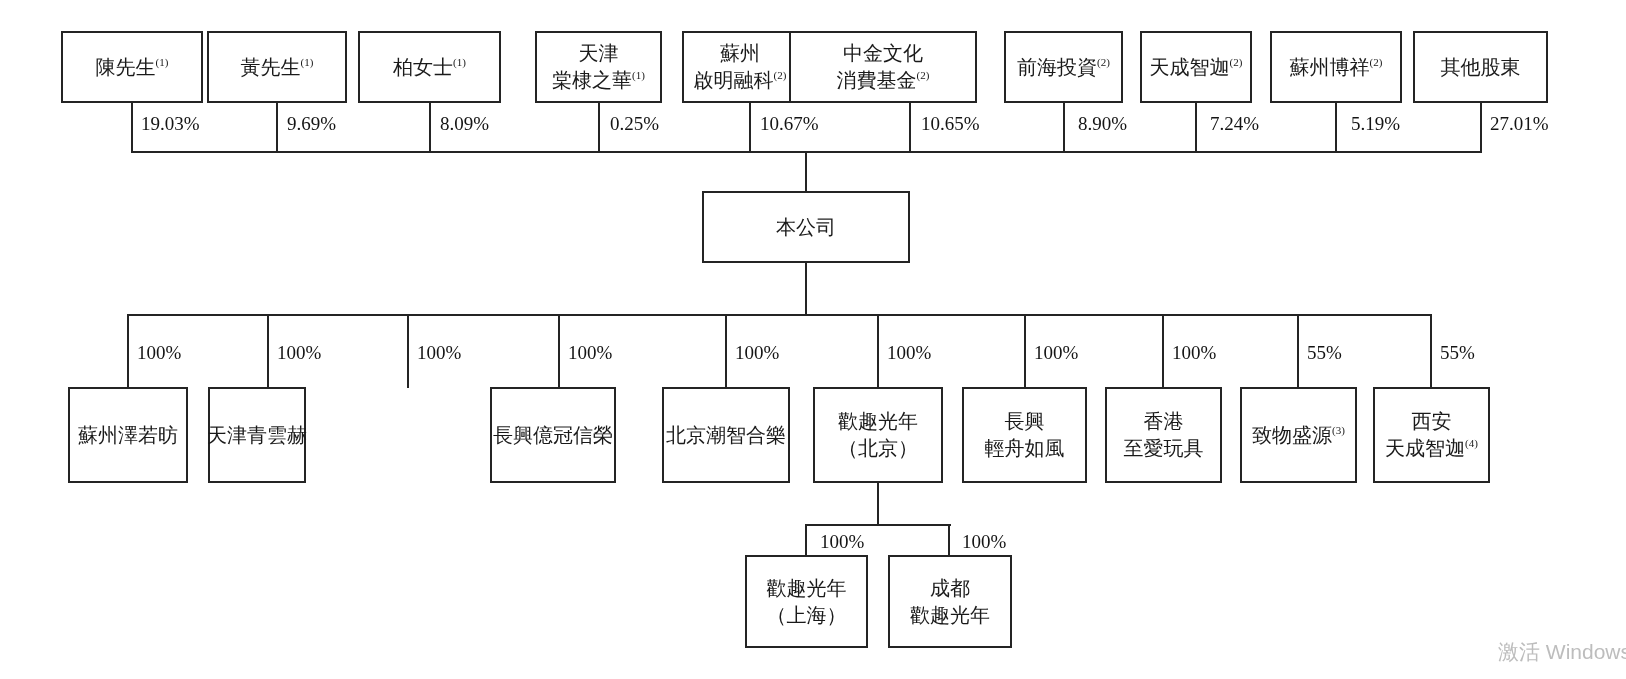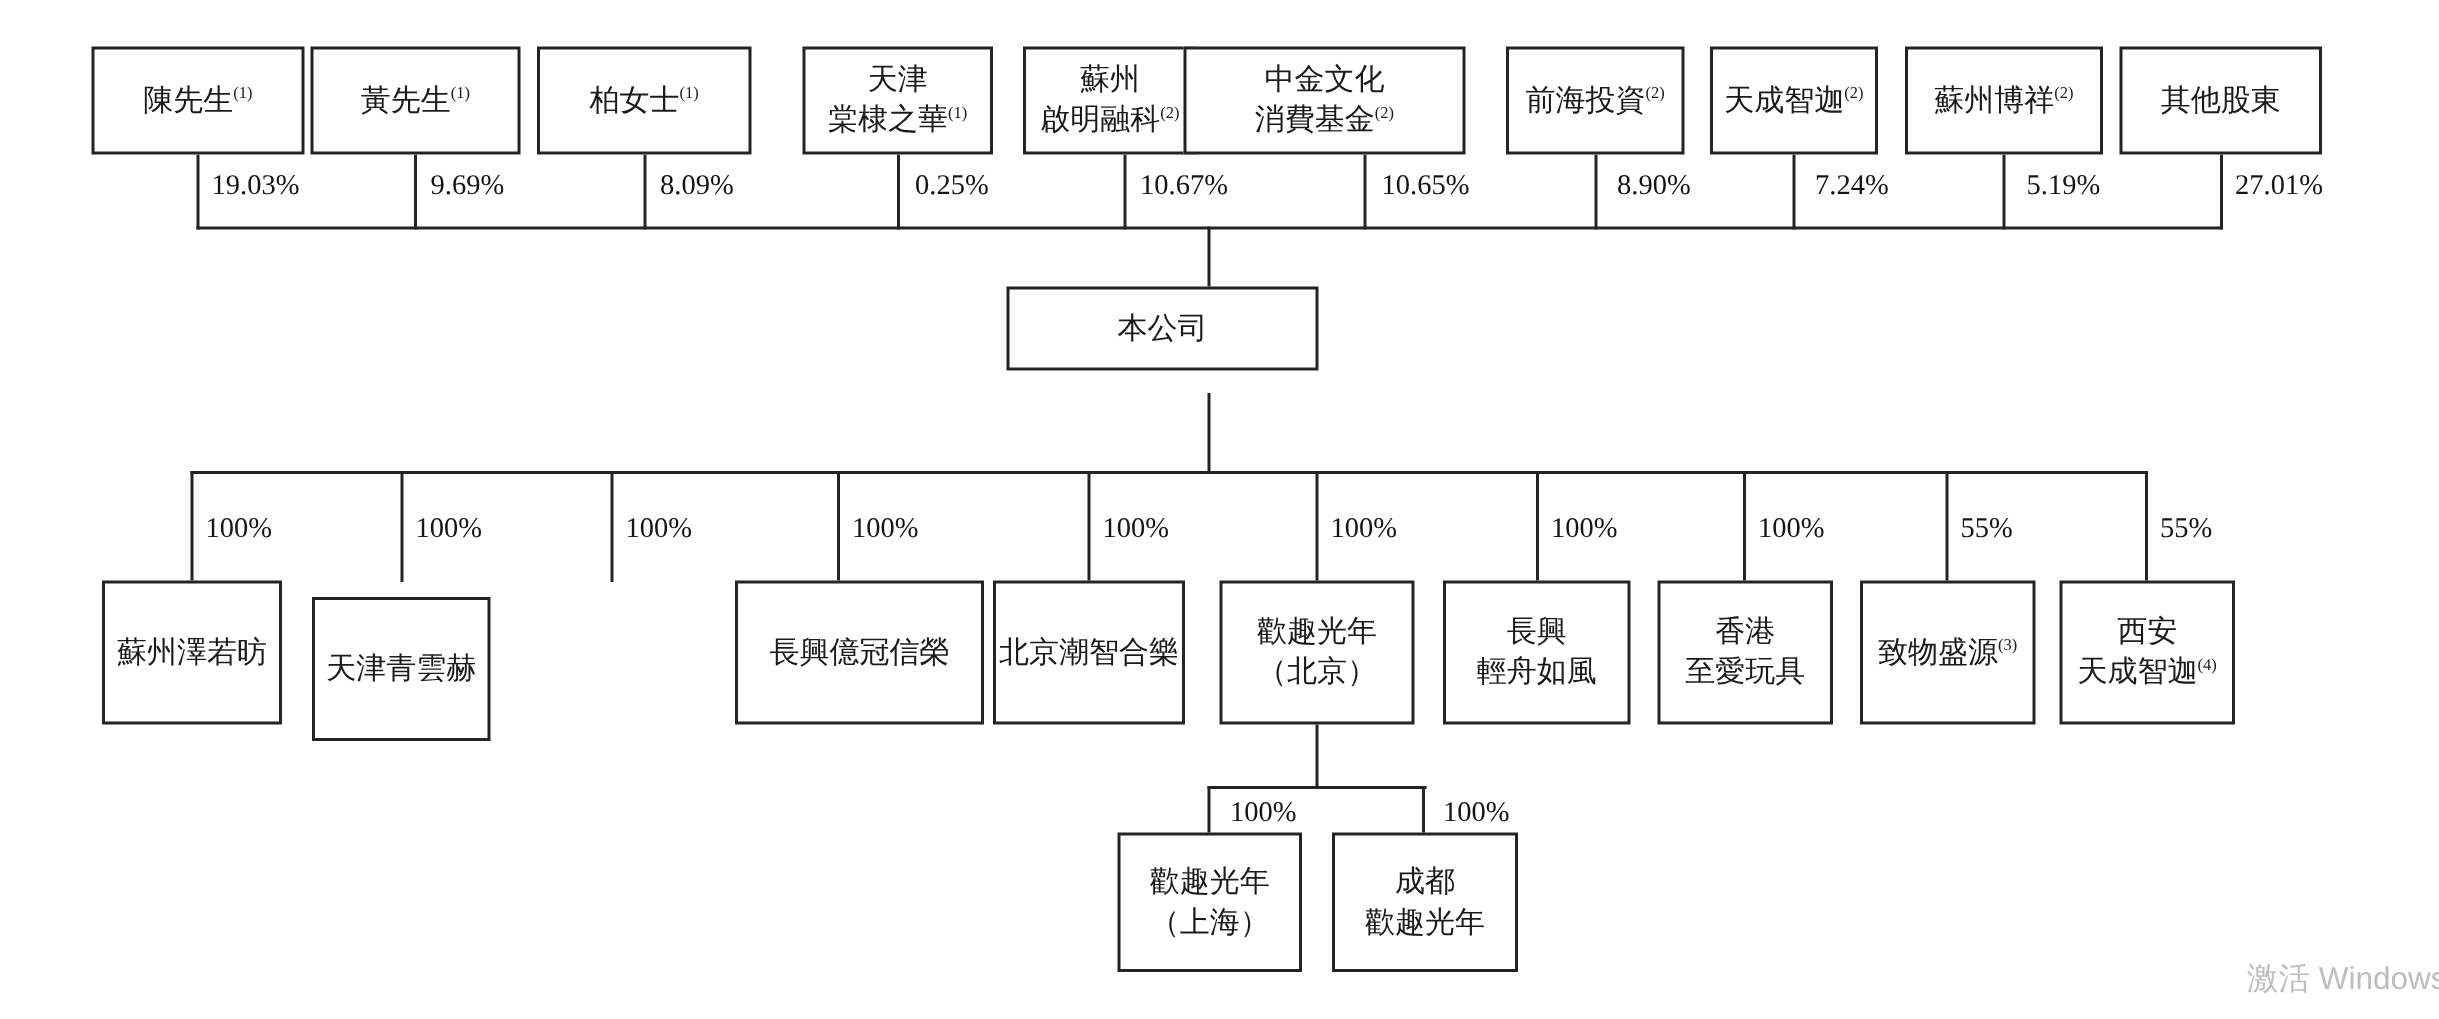--- a/index.html
+++ b/index.html
@@ -95,42 +95,42 @@
   <span class="pct" style="left:287px;top:113px">9.69%</span>
   <span class="pct" style="left:440px;top:113px">8.09%</span>
   <span class="pct" style="left:610px;top:113px">0.25%</span>
   <span class="pct" style="left:760px;top:113px">10.67%</span>
   <span class="pct" style="left:921px;top:113px">10.65%</span>
   <span class="pct" style="left:1078px;top:113px">8.90%</span>
   <span class="pct" style="left:1210px;top:113px">7.24%</span>
   <span class="pct" style="left:1351px;top:113px">5.19%</span>
   <span class="pct" style="left:1490px;top:113px">27.01%</span>
 
-  <div class="box" style="left:671px;top:191px;width:208px;height:56px">
+  <div class="box" style="left:702px;top:191px;width:208px;height:72px">
     <span class="bt">本公司</span>
   </div>
 
   <span class="pct" style="left:137px;top:342px">100%</span>
   <span class="pct" style="left:277px;top:342px">100%</span>
   <span class="pct" style="left:417px;top:342px">100%</span>
   <span class="pct" style="left:568px;top:342px">100%</span>
   <span class="pct" style="left:735px;top:342px">100%</span>
   <span class="pct" style="left:887px;top:342px">100%</span>
   <span class="pct" style="left:1034px;top:342px">100%</span>
   <span class="pct" style="left:1172px;top:342px">100%</span>
   <span class="pct" style="left:1307px;top:342px">55%</span>
   <span class="pct" style="left:1440px;top:342px">55%</span>
 
   <div class="box" style="left:68px;top:387px;width:120px;height:96px">
     <span class="bt">蘇州澤若昉</span>
   </div>
-  <div class="box" style="left:208px;top:398px;width:119px;height:96px">
+  <div class="box" style="left:208px;top:387px;width:98px;height:96px">
     <span class="bt">天津青雲赫</span>
   </div>
-  <div class="box" style="left:490px;top:387px;width:166px;height:96px">
+  <div class="box" style="left:490px;top:387px;width:126px;height:96px">
     <span class="bt">長興億冠信榮</span>
   </div>
   <div class="box" style="left:662px;top:387px;width:128px;height:96px">
     <span class="bt">北京潮智合樂</span>
   </div>
   <div class="box" style="left:813px;top:387px;width:130px;height:96px">
     <span class="bt"><span>歡趣光年</span><br><span>（北京）</span></span>
   </div>
   <div class="box" style="left:962px;top:387px;width:125px;height:96px">
     <span class="bt"><span>長興</span><br><span>輕舟如風</span></span>

